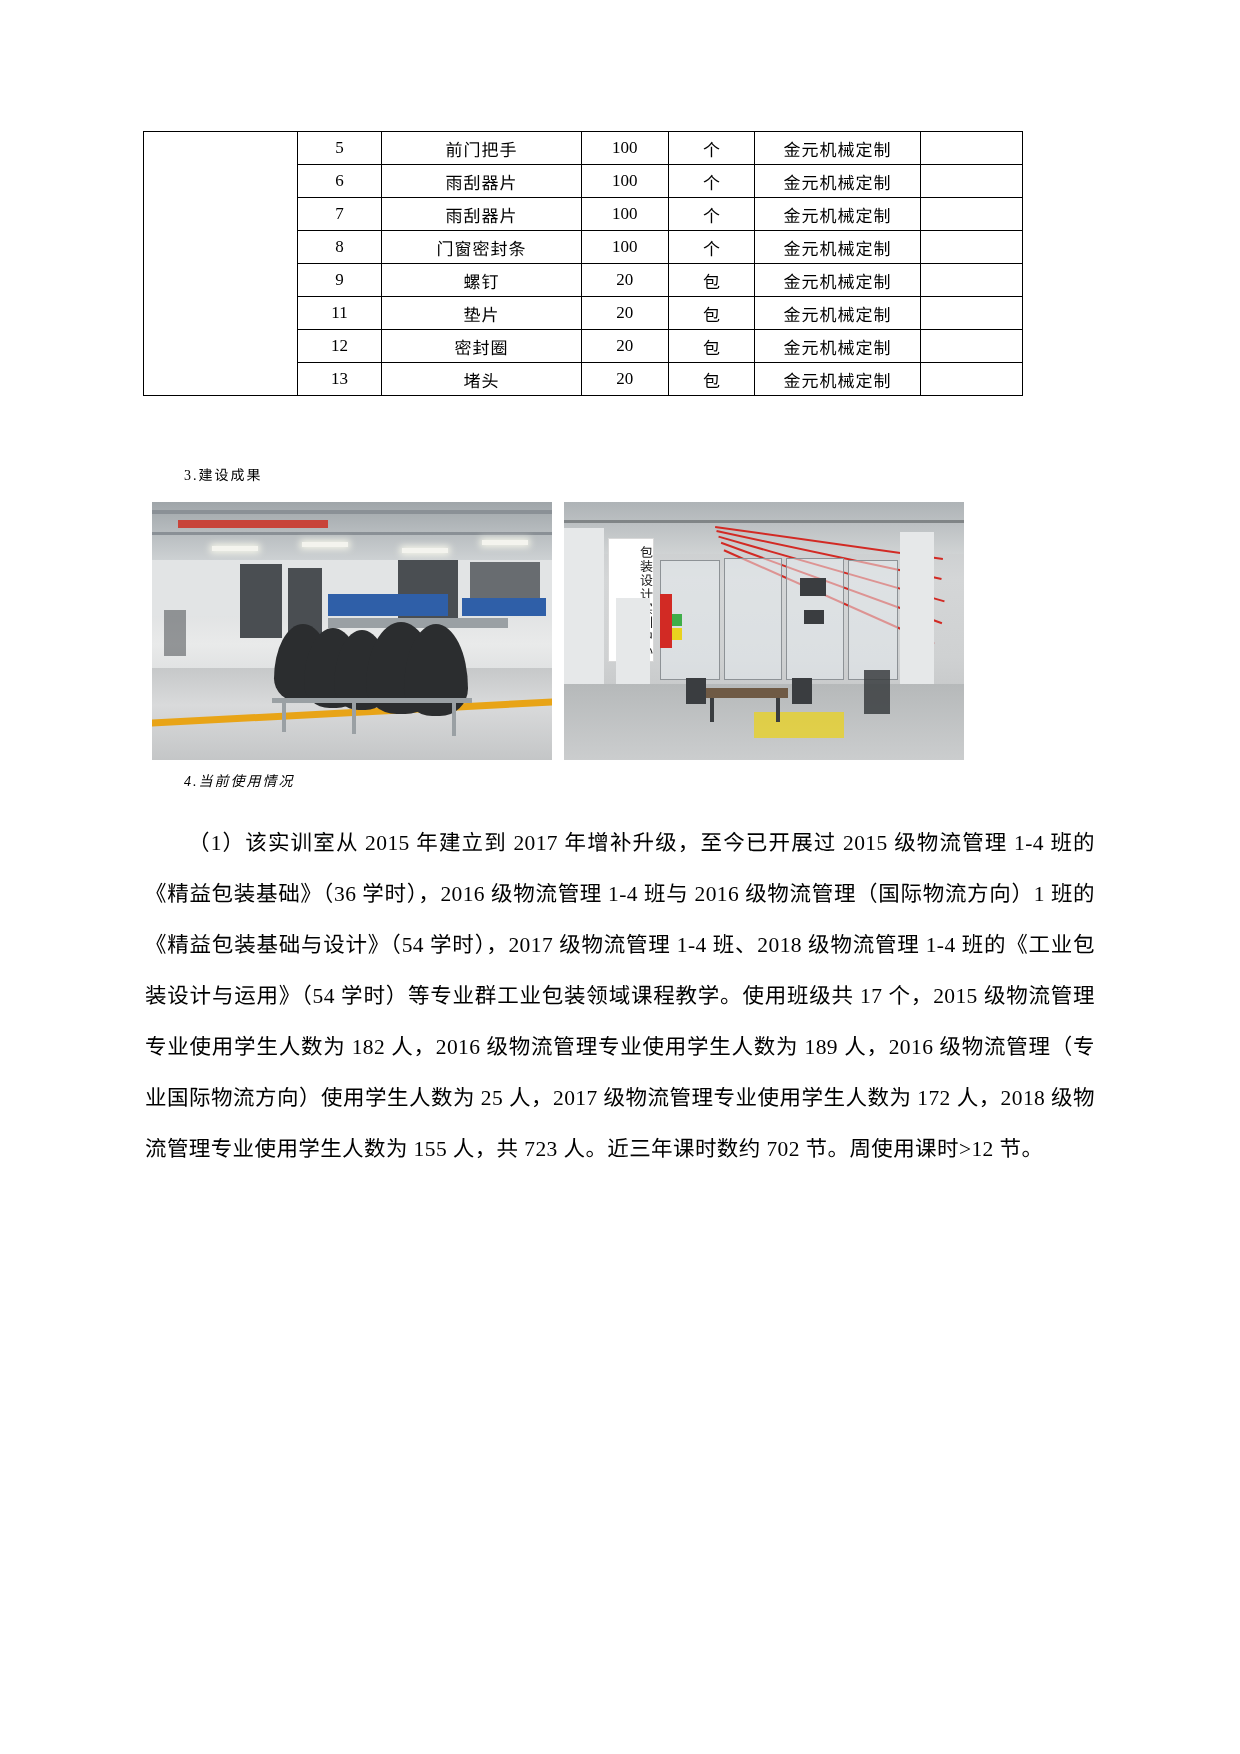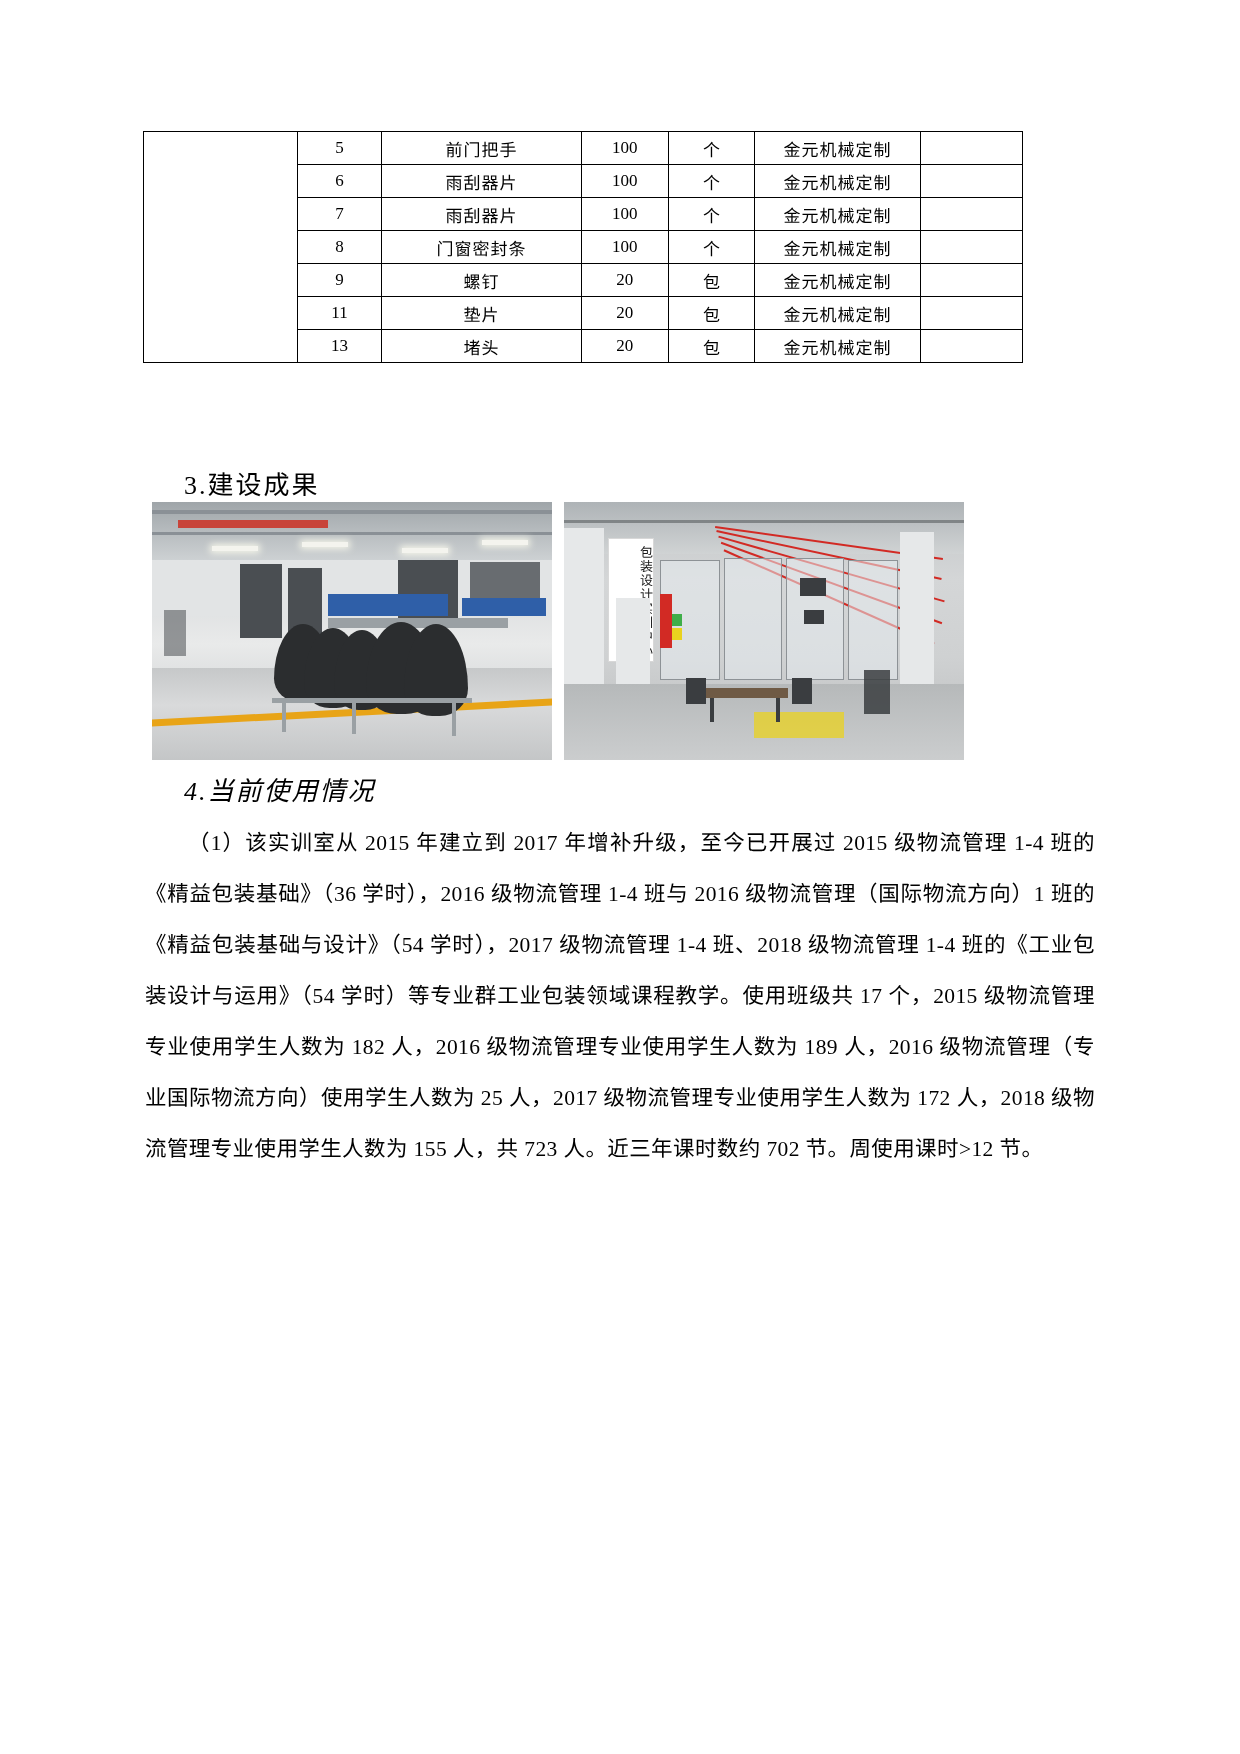--- a/index.html
+++ b/index.html
@@ -49,21 +49,21 @@
   table.parts td.c-no { width: 80px; }
   table.parts td.c-name { width: 190px; letter-spacing: 1px; }
   table.parts td.c-qty { width: 82px; }
   table.parts td.c-unit { width: 82px; }
   table.parts td.c-src { width: 157px; letter-spacing: 1px; }
   table.parts td.c-last { width: 97px; }
 
   
   .heading {
     position: absolute;
-    font-size: 26px;
+    font-size: 14px;
     letter-spacing: 2px;
     font-family: "Liberation Serif", "DejaVu Serif", serif;
   }
   #h-result { left: 184px; top: 464px; }
   #h-usage { left: 184px; top: 770px; font-style: italic; }
 
   
   .img-row {
     position: absolute;
     left: 152px;
@@ -215,20 +215,29 @@
           <td class="c-name">螺钉</td>
           <td class="c-qty">20</td>
           <td class="c-unit">包</td>
           <td class="c-src">金元机械定制</td>
           <td class="c-last"></td>
         </tr>
         <tr>
           <td class="c-spacer"></td>
           <td class="c-no">11</td>
           <td class="c-name">垫片</td>
+          <td class="c-qty">20</td>
+          <td class="c-unit">包</td>
+          <td class="c-src">金元机械定制</td>
+          <td class="c-last"></td>
+        </tr>
+        <tr>
+          <td class="c-spacer"></td>
+          <td class="c-no">12</td>
+          <td class="c-name">密封圈</td>
           <td class="c-qty">20</td>
           <td class="c-unit">包</td>
           <td class="c-src">金元机械定制</td>
           <td class="c-last"></td>
         </tr>
         <tr>
           <td class="c-spacer"></td>
           <td class="c-no">13</td>
           <td class="c-name">堵头</td>
           <td class="c-qty">20</td>

